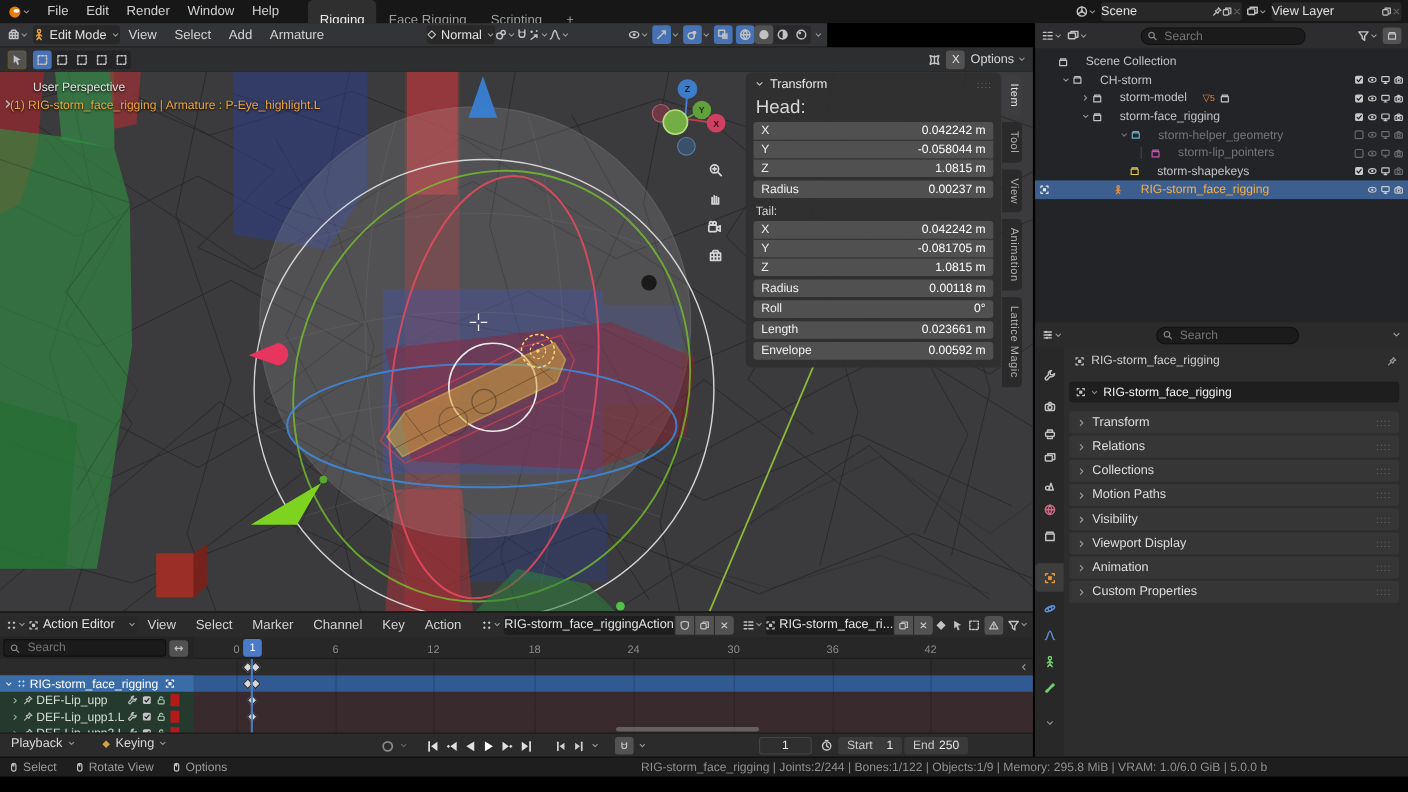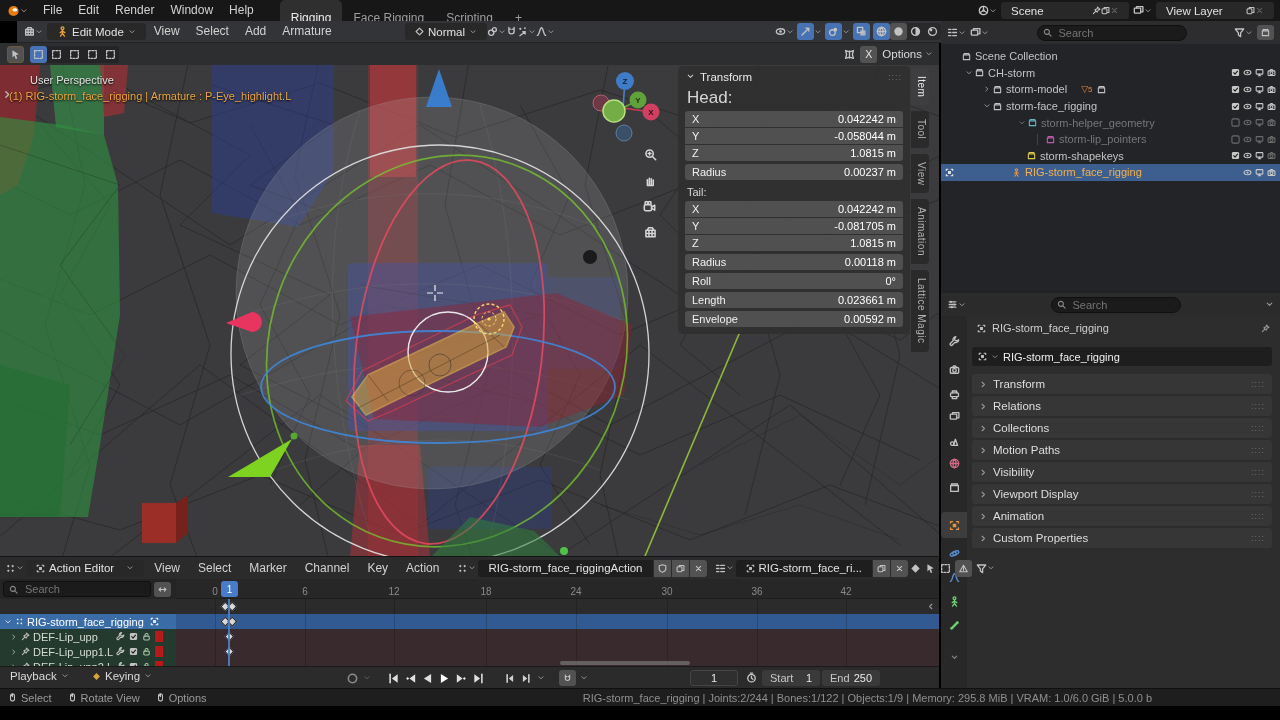--- a/index.html
+++ b/index.html
@@ -2,39 +2,39 @@
 <html><head>
 <meta charset="utf-8">
 <style>
 *{box-sizing:border-box;margin:0;padding:0}
 html,body{width:1280px;height:720px;background:#000;font-family:"Liberation Sans",sans-serif;overflow:hidden;position:relative;color:#ccc}
 .abs{position:absolute}
 .row{display:flex;align-items:center}
 .ic{width:11px;height:11px;stroke:currentColor;fill:none;stroke-width:1.2;stroke-linecap:round;stroke-linejoin:round;color:#c2c2c2;display:block;flex:none}
 .i9{width:9px;height:9px}.i13{width:13px;height:13px}.i8{width:8px;height:8px}
 .menu{padding:0 8px;font-size:12px;color:#d2d2d2;line-height:21px;white-space:nowrap}
-.pill{display:flex;align-items:center;background:#282828;border-radius:3px;height:17px;padding:0 10px;gap:4px;font-size:11.5px;color:#e2e2e2;white-space:nowrap}
+.pill{display:flex;align-items:center;background:#282828;border-radius:3px;height:17px;padding:0 0;gap:4px;font-size:11.5px;color:#e2e2e2;white-space:nowrap}
 .btn{display:flex;align-items:center;justify-content:center;height:17px;min-width:17px;border-radius:3px;gap:1px}
 .btn.on{background:#4772b3}
 .btn.lit{background:#525252}
 .ws-tab{padding:8px 11px;height:21px;line-height:21px;font-size:12px;color:#9e9e9e;white-space:nowrap}
 .ws-tab.active{background:#2f2f2f;color:#ececec;border-radius:5px 5px 0 0}
 .srchwrap{position:relative;display:flex;align-items:center}
 .srchwrap .ic{position:absolute;left:6px}
 input.srch{background:#1b1b1b;border:1px solid #101010;border-radius:9px;height:16px;color:#bbb;font-size:11px;padding:0 6px 0 21px;outline:none}
 .fld{height:16px;margin:0 7px;background:#505050;display:flex;justify-content:space-between;align-items:center;padding:0 7px;font-size:11px;color:#f1f1f1}
 .fld .v{color:#fff}
 .grp .fld{margin-bottom:1px}
 .grp .fld:first-child{border-radius:3px 3px 0 0}
 .grp .fld:last-child{border-radius:0 0 3px 3px;margin-bottom:0}
 .single{border-radius:3px;margin-top:3px!important}
 .vtab{writing-mode:vertical-rl;font-size:10px;color:#b2b2b2;background:#2a2a2b;padding:8px 2px;border-radius:0 4px 4px 0;margin-bottom:6px;width:18px;text-align:center;letter-spacing:.5px}
 .vtab.active{background:#3e3e41;color:#e8e8e8}
 .orow{height:16.6px;display:flex;align-items:center;font-size:11px;color:#c3c3c3;position:relative;white-space:nowrap}
-.orow .lbl{margin-left:4px}
+.orow .lbl{margin-left:16px}
 .orow.dim,.orow.dim .lbl{color:#767676}
 .orow.sel{background:#3c5f90}
 .orow.sel .lbl{color:#f5b04a}
 .otg{position:absolute;right:4px;display:flex;gap:3px;align-items:center}
 .otg .ic{color:#c8c8c8}
 .otg .dim2{color:#6b6b6b}
 .ppanel{height:20px;margin:0 8px 2px 5px;background:#363636;border-radius:3px;display:flex;align-items:center;padding:0 7px;gap:5px;font-size:11.5px;color:#dedede}
 .dots{color:#6f6f6f;font-size:9px;letter-spacing:1px;margin-left:auto}
 .ptab{position:absolute;left:0;width:26px;height:22px;display:flex;align-items:center;justify-content:center}
 .ptab.active{background:#3d3d3d;border-radius:4px 0 0 4px;height:26px}
@@ -340,21 +340,21 @@
             <use href="#copy"></use>
           </svg>
           <svg class="ic i9" style="color:#5c5c5c">
             <use href="#xx"></use>
           </svg>
         </span>
     </span>
   </span>
 </div>
 
-<div id="vph1" class="abs row" style="left:17px;top:21px;width:939px;height:22px;background:#333437;border-bottom:1px solid #232325">
+<div id="vph1" class="abs row" style="left:0;top:21px;width:752px;height:22px;background:#333437;border-bottom:1px solid #232325">
   <span class="row" style="padding:0 4px 0 7px">
       <svg class="ic">
         <use href="#grid"></use>
       </svg>
       <svg class="ic i8" style="color:#9a9a9a">
         <use href="#chev"></use>
       </svg>
     </span>
   <span class="pill">
       <svg class="ic" style="color:#e8a13c">

